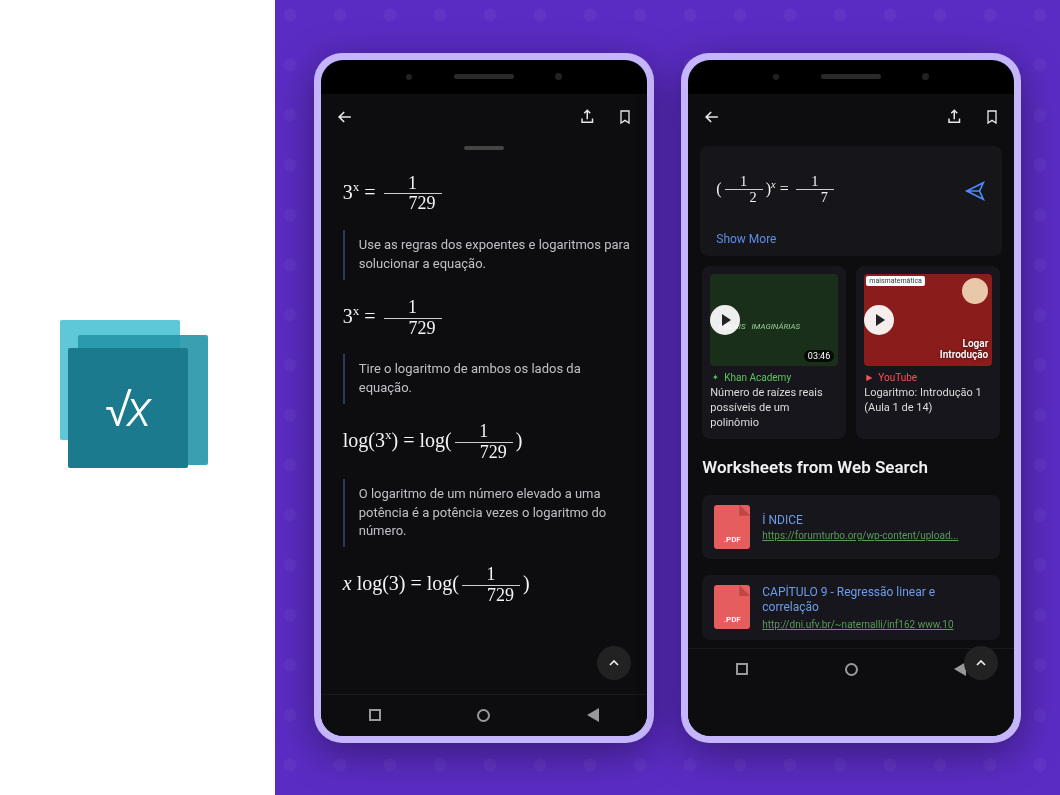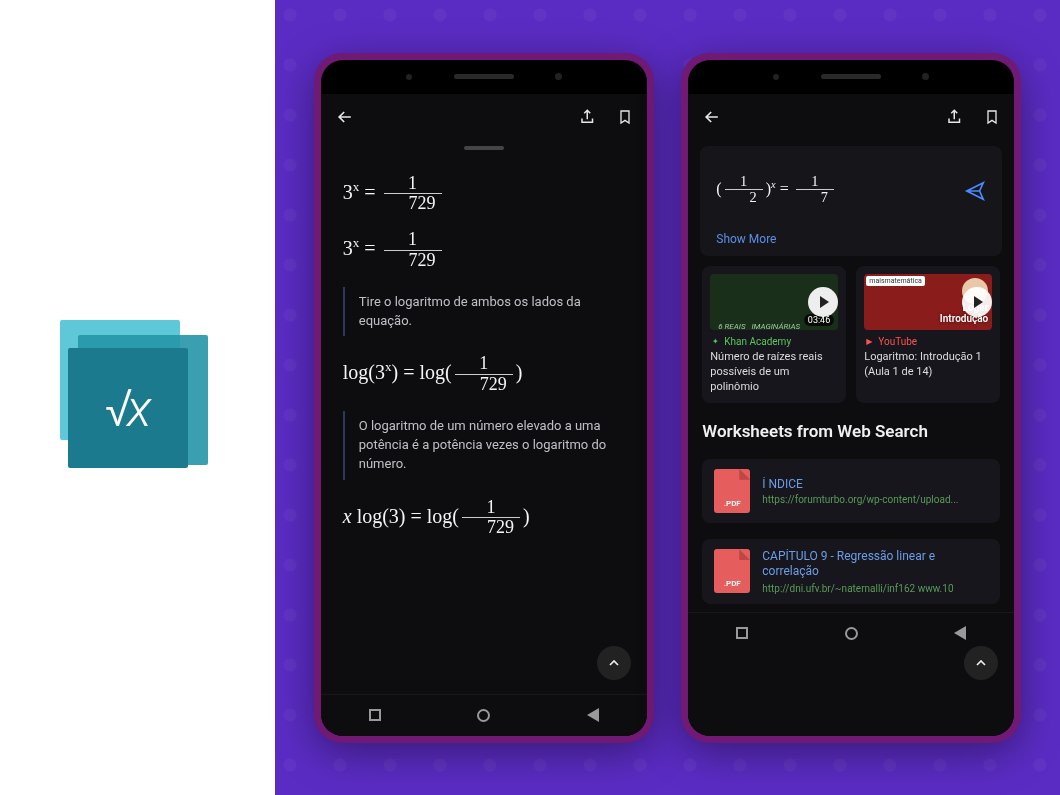--- a/index.html
+++ b/index.html
@@ -14,21 +14,21 @@
 
   
   .app-logo { position: relative; width: 175px; height: 175px; }
   .logo-square-back { position: absolute; width: 120px; height: 120px; background: #5ec8d8; top: 10px; left: 10px; border-radius: 2px; }
   .logo-square-mid { position: absolute; width: 130px; height: 130px; background: rgba(37, 150, 169, 0.9); top: 25px; left: 28px; border-radius: 2px; }
   .logo-square-front { position: absolute; width: 120px; height: 120px; background: #1b7a8e; top: 38px; left: 18px; border-radius: 2px; display: flex; align-items: center; justify-content: center; }
   .logo-text { color: #fff; font-size: 52px; font-weight: 300; font-style: italic; display:flex; align-items:baseline;}
   .logo-text .radical { font-style: normal; margin-right:-6px;}
 
   
-  .phone { width: 340px; height: 690px; background: #701a75; border-radius: 28px; padding: 7px; box-shadow: 0 10px 40px rgba(0,0,0,0.4); position: relative; z-index: 2; }
+  .phone { width: 340px; height: 690px; background: #c4b5fd; border-radius: 28px; padding: 7px; box-shadow: 0 10px 40px rgba(0,0,0,0.4); position: relative; z-index: 2; }
   .phone-inner { width: 100%; height: 100%; background: #000; border-radius: 22px; overflow: hidden; position: relative; display: flex; flex-direction: column; }
   .phone-top-bar { height: 34px; display: flex; align-items: center; justify-content: center; position: relative; }
   .earpiece { width: 60px; height: 5px; background: #2a2a2a; border-radius: 3px; }
   .camera-dot { width: 7px; height: 7px; background: #222; border-radius: 50%; position: absolute; right: 85px; }
   .sensor-dot { width: 6px; height: 6px; background: #222; border-radius: 50%; position: absolute; left: 85px; }
 
   .screen { flex: 1; background: #0d0d10; color: #e6e6ea; overflow: hidden; display: flex; flex-direction: column; position: relative; }
   .app-bar { height: 46px; display: flex; align-items: center; padding: 0 14px; justify-content: space-between; }
   .app-bar-left { display: flex; align-items: center; gap: 12px; }
   .app-bar-right { display: flex; align-items: center; gap: 20px; }
@@ -55,42 +55,42 @@
 
   
   .input-card { background: #15151a; margin: 6px 12px 10px; border-radius: 8px; padding: 14px 16px 10px; }
   .input-row { display: flex; justify-content: space-between; align-items: center; margin-bottom: 10px;}
   .send-icon { color: #4a8cff; font-size: 18px; }
   .show-more { color: #5d8ee8; font-size: 12px; }
 
   .section-title { font-size: 17px; font-weight: 600; color: #f0f0f2; margin: 8px 14px 10px; }
   .cards-row { display: flex; gap: 10px; padding: 0 14px; }
   .vcard { flex: 1; background: #16161c; border-radius: 8px; padding: 8px; min-width: 0;}
-  .thumb { height: 56px; border-radius: 4px; position: relative; display:flex; align-items:center; justify-content:flex-end; overflow:hidden;}
+  .thumb { height: 92px; border-radius: 4px; position: relative; display:flex; align-items:center; justify-content:flex-start; overflow:hidden;}
   .thumb.khan { background: #1a2f1a; }
   .thumb.yt { background: #8a1c1c; }
   .thumb .handwriting { position:absolute; left:8px; top:10px; font-size:8px; color:#9ecb9e; font-style:italic;margin-top:38px;}
   .thumb .slide-title { position: absolute; bottom: 6px; right: 4px; font-size: 10px; color: #fff; line-height: 1.1; text-align:right; font-weight:600; text-shadow:0 0 3px rgba(0,0,0,0.6);}
   .thumb .face { position:absolute; right:4px; top:4px; width:26px; height:26px; background:#e8c8a8; border-radius:50%;}
   .thumb .brand { position:absolute; top:2px; left:2px; font-size:7px; background:#fff; color:#333; padding:1px 3px; border-radius:2px;}
   .play-circ { width: 30px; height: 30px; border-radius: 50%; background: rgba(255,255,255,0.92); display:flex; align-items:center; justify-content:center; z-index:2;}
   .play-circ::after { content:""; border-left:9px solid #222; border-top:6px solid transparent; border-bottom:6px solid transparent; margin-left:2px;}
   .dur { position: absolute; right: 4px; bottom: 4px; background: rgba(0,0,0,0.75); color: #fff; font-size: 9px; padding: 1px 4px; border-radius: 6px; }
   .src { display:flex; align-items:center; gap:4px; font-size:10px; margin:6px 0 3px;}
   .src.khan-s { color: #5cc75c; } .src.yt-s { color: #ff5252; }
   .src-dot { width:10px; height:10px; display:inline-flex; align-items:center; justify-content:center; font-size:8px;}
   .vtitle { font-size: 11px; color: #ddd; line-height: 1.35; }
 
   .ws-card { background: #16161c; border-radius: 8px; margin: 8px 14px; padding: 10px 12px; display:flex; align-items:center; gap:12px; }
   .pdf-icon { width: 36px; height: 44px; background: #e65d5d; border-radius: 3px; position: relative; display:flex; align-items:flex-end; justify-content:center; padding-bottom:5px;}
   .pdf-icon::before { content:""; position:absolute; top:0; right:0; width:11px; height:11px; background:#c14545; clip-path: polygon(0 0, 100% 100%, 0 100%);}
   .pdf-label { font-size:8px; color:#fff; font-weight:600;}
   .ws-text { flex:1; min-width:0; }
   .ws-title { font-size: 12px; color: #6d9de8; margin-bottom: 3px; overflow:hidden; text-overflow:ellipsis; white-space:nowrap;}
-  .ws-url { font-size: 10px; color: #5a9a5a; overflow:hidden; text-overflow:ellipsis; white-space:nowrap;}
+  .ws-url { font-size: 10px; color: #5a9a5a; overflow:hidden; text-overflow:ellipsis; white-space:nowrap;text-decoration:underline;}
   .ws-title.wrap { white-space: normal; line-height:1.3;}
 
   svg { display: block; }
 </style>
 </head>
 <body>
 
 <div class="left-panel">
   <div class="app-logo">
     <div class="logo-square-back"></div>
@@ -136,20 +136,21 @@
           </div>
         </div>
         <div class="drag-handle"></div>
         <div class="content">
 
           <div class="eq">
             <span>3</span><sup>x</sup>
             <span>=</span>
             <span class="frac"><span class="num">1</span><span class="den">729</span></span>
           </div>
+          <div class="hint">Use as regras dos expoentes e logaritmos para solucionar a equação.</div>
 
           <div class="eq">
             <span>3</span><sup>x</sup>
             <span>=</span>
             <span class="frac"><span class="num">1</span><span class="den">729</span></span>
           </div>
           <div class="hint">Tire o logaritmo de ambos os lados da equação.</div>
 
           <div class="eq">
             <span>log(</span><span>3</span><sup>x</sup><span>)</span>

